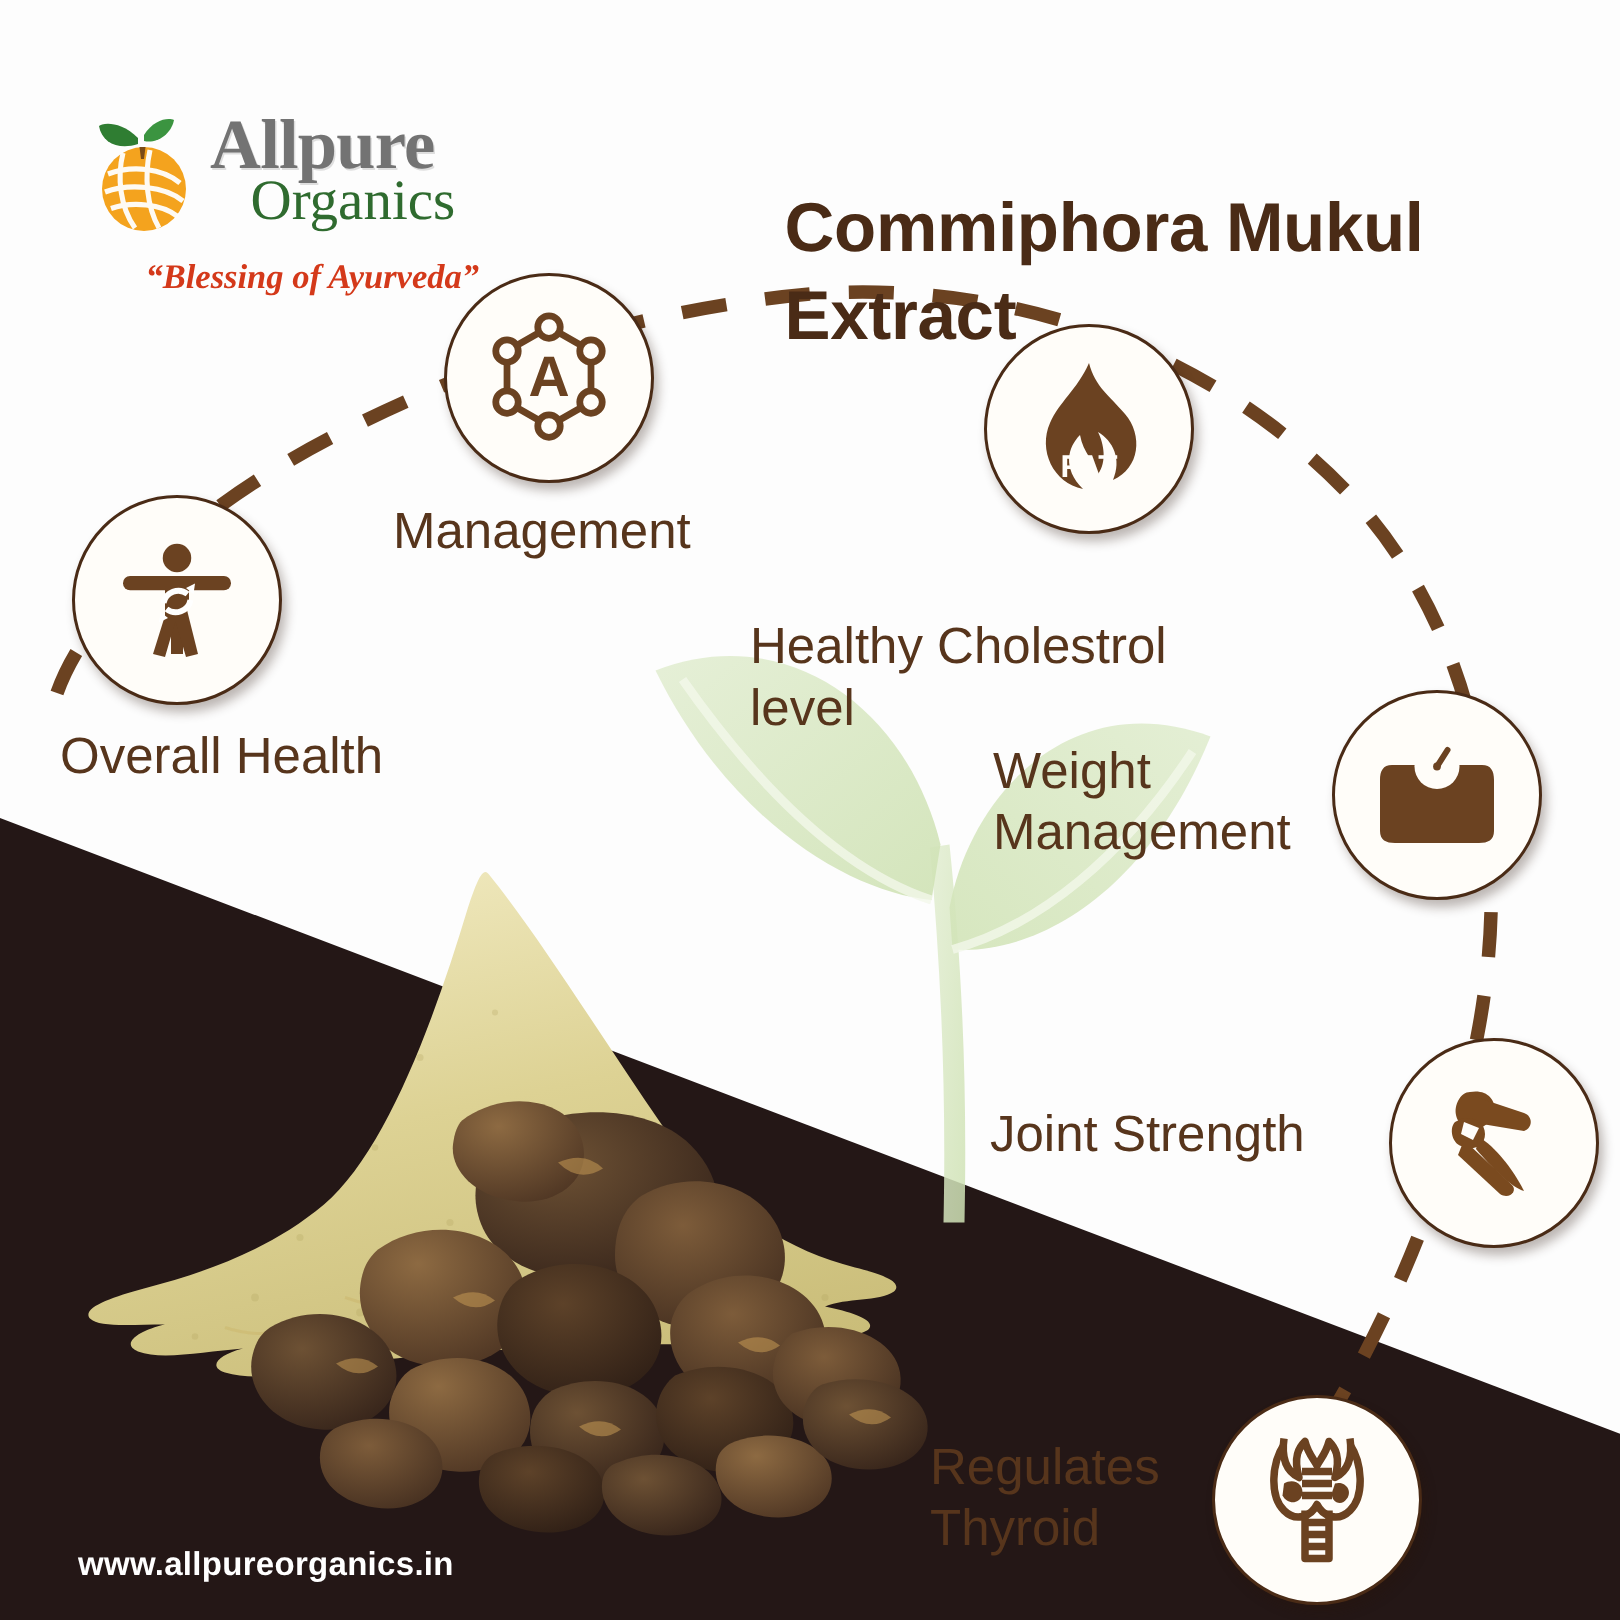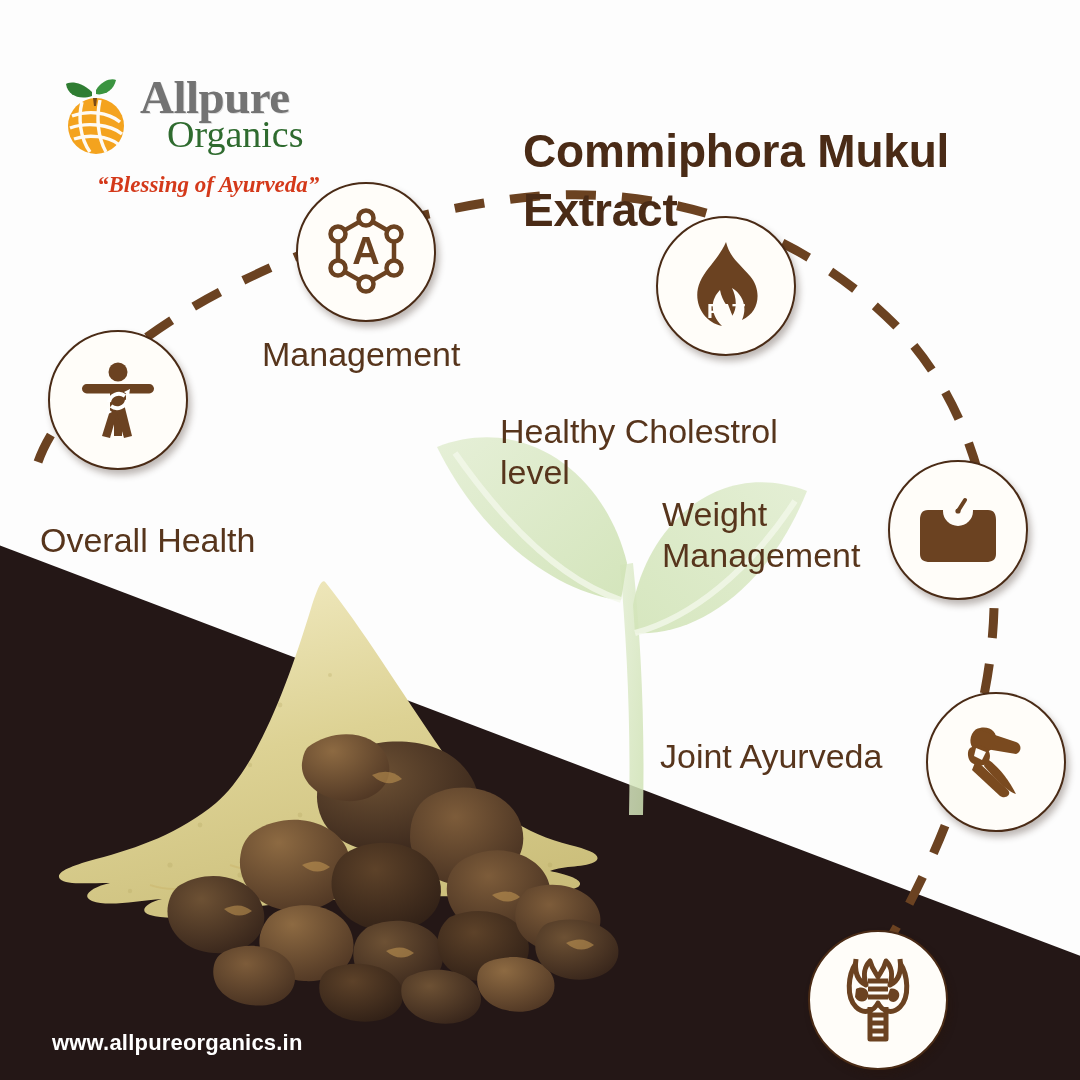--- a/index.html
+++ b/index.html
@@ -324,21 +324,21 @@
       <path d="M38 36 L54 36 L54 50 L50 50 L50 82 L42 82 L42 60 L38 60 Z" fill="#6b4221"></path>
       <path d="M40 50 L52 50 L60 82 L52 84 L45 60 L38 84 L30 82 Z" fill="#6b4221"></path>
       <g fill="none" stroke="#ffffff" stroke-width="4">
         <path d="M37 48 a10 10 0 0 1 16 -6"></path>
         <path d="M55 46 a10 10 0 0 1 -16 6"></path>
       </g>
       <path d="M52 38 l6 -3 l-1 7 Z" fill="#ffffff"></path>
       <path d="M40 58 l-6 3 l1 -7 Z" fill="#ffffff"></path>
     </svg>
   </div>
-  <div class="blabel" style="left:40px; top:484px;margin-top:36px;">Overall Health</div>
+  <div class="blabel" style="left:40px; top:484px;">Overall Health</div>
 
   <div class="bubble" style="left:296px; top:182px; width:140px; height:140px;">
     <svg width="92" height="92" viewBox="0 0 92 92">
       <g stroke="#6b4221" stroke-width="4.5" fill="none">
         <path d="M46 12 L74 28 L74 62 L46 78 L18 62 L18 28 Z"></path>
       </g>
       <g fill="#fffdf9" stroke="#6b4221" stroke-width="4.5">
         <circle cx="46" cy="12" r="7.5"></circle>
         <circle cx="74" cy="28" r="7.5"></circle>
         <circle cx="74" cy="62" r="7.5"></circle>
@@ -381,34 +381,36 @@
       <path d="M30 12 C 40 10, 48 16, 46 26 C 44 34, 36 38, 28 36
                C 22 34, 18 26, 22 18 C 24 14, 27 12, 30 12 Z" fill="#7a4a1f"></path>
       <path d="M30 14 L66 26 C 72 28, 72 36, 66 38 L30 32 Z" fill="#7a4a1f"></path>
       <path d="M24 30 C 32 28, 40 32, 40 40 C 40 48, 32 52, 24 48
                C 18 46, 16 36, 20 32 Z" fill="#7a4a1f"></path>
       <path d="M26 44 L58 74 C 62 78, 56 84, 50 80 L22 54 Z" fill="#7a4a1f"></path>
       <path d="M36 42 C 46 48, 58 62, 66 78 C 58 76, 44 62, 34 50 Z" fill="#7a4a1f"></path>
       <path d="M26 32 L36 36 L32 44 L24 40 Z" fill="#fffdf9"></path>
     </svg>
   </div>
-  <div class="blabel" style="left:660px; top:736px;">Joint Ayurveda</div>
+  <div class="blabel" style="left:660px; top:736px;">Joint Strength</div>
 
   <div class="bubble" style="left:808px; top:930px; width:140px; height:140px;">
     <svg width="92" height="98" viewBox="0 0 92 98">
       <g stroke="#6b4221" stroke-width="5" fill="none" stroke-linejoin="round">
         <path d="M24 8 C 22 22, 26 30, 34 34 C 30 20, 34 14, 38 10
                  C 40 18, 44 22, 46 26 C 48 22, 52 18, 54 10
                  C 58 14, 62 20, 58 34 C 66 30, 70 22, 68 8"></path>
         <path d="M24 12 C 16 24, 14 46, 24 56 C 32 64, 42 60, 46 52
                  C 50 60, 60 64, 68 56 C 78 46, 76 24, 68 12"></path>
         <path d="M38 56 L38 88 L54 88 L54 56"></path>
         <path d="M38 64 L54 64 M38 72 L54 72 M38 80 L54 80"></path>
         <path d="M36 30 L56 30 M36 38 L56 38 M36 46 L56 46"></path>
       </g>
       <path d="M24 38 C 30 34, 38 38, 36 46 C 34 52, 26 52, 23 46 Z" fill="#6b4221"></path>
       <path d="M58 38 C 64 36, 70 42, 66 48 C 62 54, 55 50, 56 44 Z" fill="#6b4221"></path>
     </svg>
   </div>
+  <div class="blabel" style="left:620px; top:958px;">Regulates
+Thyroid</div>
 
   <div class="footer-url">www.allpureorganics.in</div>
 
 </div>
 
 </body></html>

